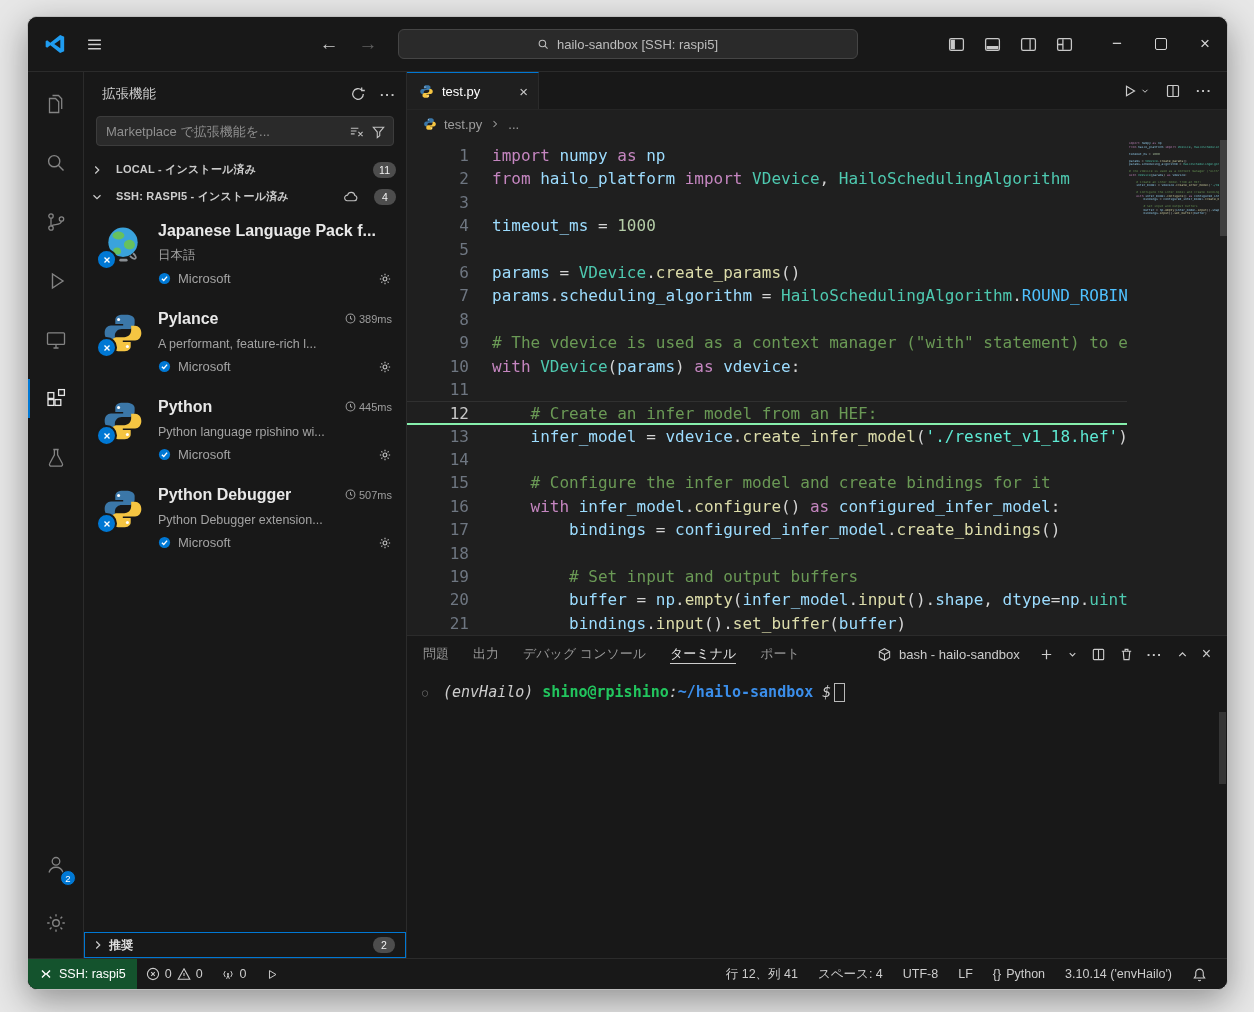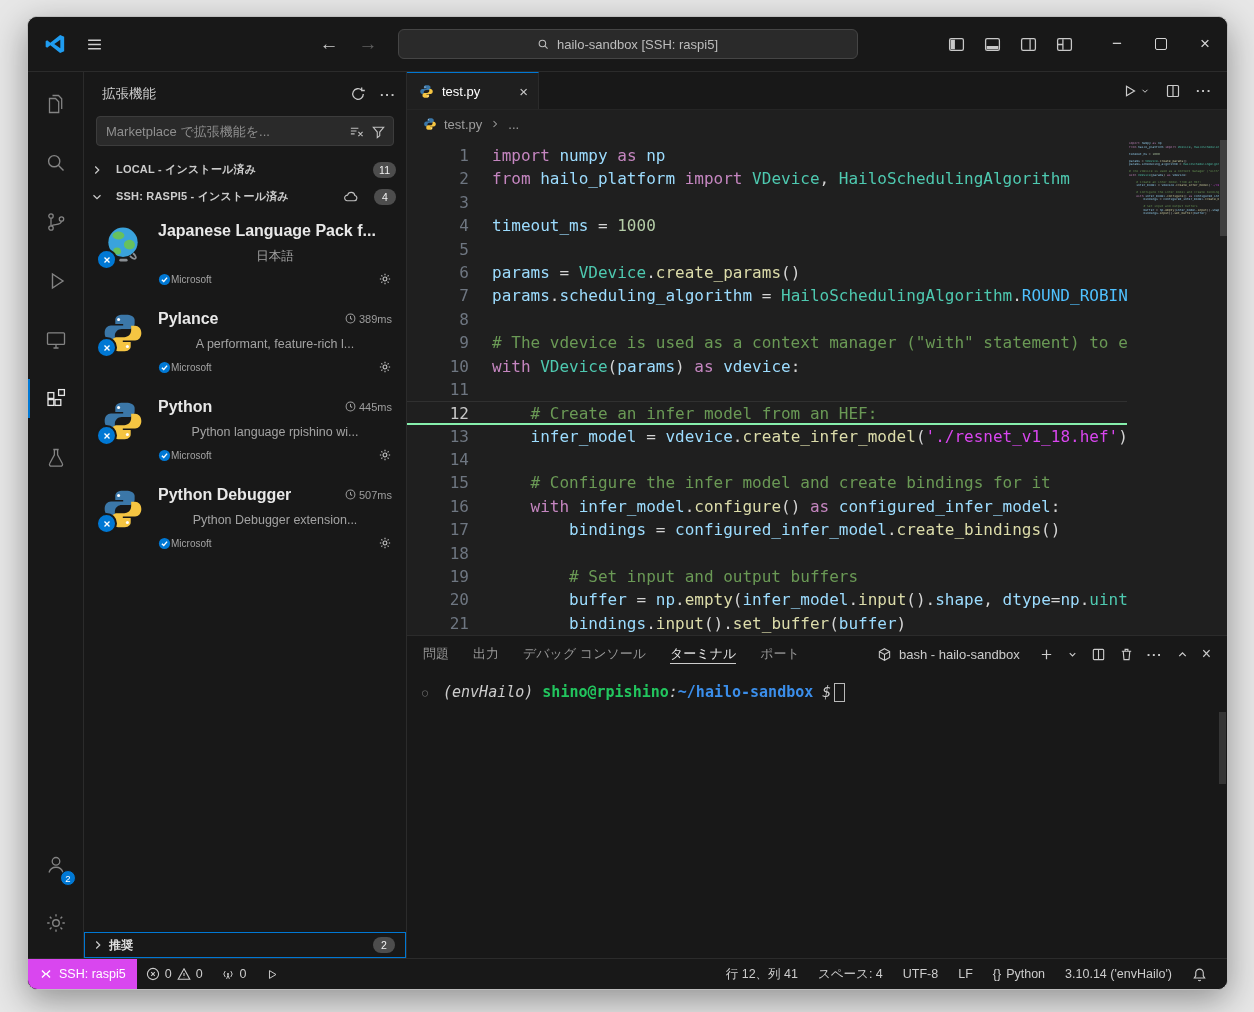--- a/index.html
+++ b/index.html
@@ -46,22 +46,22 @@
   .chev{color:#cccccc;}
   .cloud{color:#c0c0c0;margin-right:4px;}
   .ext-list{flex:1;overflow:hidden;}
   .ext-item{display:flex;gap:13px;padding:11px 14px 11px 17px;height:66px;box-sizing:content-box;}
   .ext-icon{position:relative;flex:0 0 44px;width:44px;height:44px;margin-top:2px;}
   .ext-badge{position:absolute;left:-5px;bottom:-3px;width:17px;height:17px;border-radius:50%;background:#0078d4;border:2px solid #181818;display:flex;align-items:center;justify-content:center;}
   .ext-body{flex:1;min-width:0;display:flex;flex-direction:column;justify-content:space-between;padding:1px 0;}
   .ext-row1{display:flex;align-items:baseline;gap:8px;}
   .ext-name{font-size:16px;font-weight:700;color:#e8e8e8;white-space:nowrap;overflow:hidden;flex:0 1 auto;}
   .ext-time{margin-left:auto;display:flex;align-items:center;gap:3px;color:#9d9d9d;font-size:11px;white-space:nowrap;}
-  .ext-desc{font-size:12.5px;color:#a3a3a3;white-space:nowrap;overflow:hidden;text-overflow:ellipsis;text-align:center;}
-  .ext-row3{display:flex;align-items:center;gap:0;color:#a3a3a3;font-size:10px;}
+  .ext-desc{font-size:12.5px;color:#a3a3a3;white-space:nowrap;overflow:hidden;text-overflow:ellipsis;}
+  .ext-row3{display:flex;align-items:center;gap:7px;color:#a3a3a3;font-size:13px;}
   .ext-gear{margin-left:auto;color:#cccccc;}
   .sb-footer{flex:0 0 26px;margin-top:auto;display:flex;align-items:center;gap:4px;padding:0 10px 0 6px;color:#e0e0e0;font-size:12px;font-weight:700;
     border:1px solid #0078d4;box-sizing:border-box;}
   .sb-footer .spacer{flex:1;}
   
   .editor-col{flex:1;display:flex;flex-direction:column;min-width:0;min-height:0;background:#1f1f1f;}
   .tabbar{flex:0 0 37px;background:#181818;display:flex;align-items:stretch;border-bottom:1px solid #252525;}
   .tab{width:132px;background:#1f1f1f;border-right:1px solid #2b2b2b;border-top:1px solid #0078d4;display:flex;align-items:center;gap:8px;
     padding:0 10px 0 12px;color:#ffffff;font-size:13px;box-sizing:border-box;}
   .tab-close{margin-left:auto;color:#c9c9c9;font-size:15px;}
@@ -69,21 +69,21 @@
   .run-group{display:flex;align-items:center;gap:3px;}
   .breadcrumbs{flex:0 0 28px;display:flex;align-items:center;gap:7px;padding:0 16px;color:#9d9d9d;font-size:13px;background:#1f1f1f;}
   .editor-area{flex:1;position:relative;min-height:0;overflow:hidden;}
   .code-scroll{position:absolute;left:0;top:0;right:100px;bottom:0;padding-top:6px;font:16px/23.4px "DejaVu Sans Mono","Liberation Mono",monospace;overflow:hidden;}
   .row{display:flex;height:23.4px;white-space:pre;box-sizing:border-box;}
   .row .ln{flex:0 0 62px;text-align:right;color:#6e7681;user-select:none;}
   .row .lt{flex:1;padding-left:23px;overflow:hidden;}
   .row.current{border-top:1px solid #303030;border-bottom:2px solid #86efac;}
   .row.current .ln{color:#c8c8c8;}
   .tk-kw{color:#C586C0;} .tk-mod{color:#9CDCFE;} .tk-cls{color:#4EC9B0;} .tk-fn{color:#DCDCAA;}
-  .tk-var{color:#9CDCFE;} .tk-str{color:#d946ef;} .tk-num{color:#B5CEA8;} .tk-cmt{color:#6A9955;}
+  .tk-var{color:#9CDCFE;} .tk-str{color:#5eead4;} .tk-num{color:#B5CEA8;} .tk-cmt{color:#6A9955;}
   .tk-op,.tk-plain{color:#D4D4D4;} .tk-const{color:#4FC1FF;}
   .minimap{position:absolute;top:0;right:8px;width:90px;bottom:0;overflow:hidden;opacity:.85;}
   .minimap-content{font:3px/3.5px "DejaVu Sans Mono","Liberation Mono",monospace;white-space:pre;padding-top:4px;}
   .minimap-content div{height:3.5px;overflow:hidden;}
   .vscroll-thumb{position:absolute;right:0;top:2px;width:7px;height:96px;background:rgba(121,121,121,.35);}
   
   .panel{flex:0 0 322px;background:#181818;border-top:1px solid #2b2b2b;display:flex;flex-direction:column;position:relative;}
   .panel-header{flex:0 0 36px;display:flex;align-items:center;padding:0 16px;}
   .panel-tabs{display:flex;gap:24px;}
   .panel-tab{display:flex;align-items:center;color:#969696;font-size:13px;border-bottom:1px solid transparent;box-sizing:border-box;}
@@ -91,21 +91,21 @@
   .panel-right{margin-left:auto;display:flex;align-items:center;gap:13px;color:#cccccc;}
   .term-title{display:flex;align-items:center;gap:7px;font-size:13px;color:#cccccc;margin-right:6px;}
   .panel-body{flex:1;position:relative;font:15px/21px "DejaVu Sans Mono","Liberation Mono",monospace;color:#cccccc;padding-top:10px;}
   .term-row{display:flex;align-items:center;}
   .term-deco{flex:0 0 36px;text-align:center;color:#6f6f6f;font-size:10px;}
   .term-cursor{display:inline-block;width:9px;height:17px;border:1px solid #b9b9b9;margin-left:3px;vertical-align:-3px;}
   .t-plain{color:#cccccc;font-style:italic;} .t-green{color:#22c55e;font-weight:700;} .t-blue{color:#3b8eea;font-weight:700;}
   .panel-thumb{position:absolute;right:1px;top:40px;width:7px;height:72px;background:rgba(121,121,121,.3);}
   
   .statusbar{flex:0 0 30px;background:#181818;border-top:1px solid #2b2b2b;display:flex;align-items:center;font-size:12.5px;color:#cccccc;}
-  .sb-remote{height:100%;background:#d946ef;color:#ffffff;display:flex;align-items:center;gap:6px;padding:0 11px;}
+  .sb-remote{height:100%;background:#14532d;color:#ffffff;display:flex;align-items:center;gap:6px;padding:0 11px;}
   .sbar-item{display:flex;align-items:center;gap:5px;padding:0 9px;white-space:nowrap;}
   .sbar-right{margin-left:auto;display:flex;align-items:center;padding-right:10px;}
   .sbar-right .sbar-item{padding:0 10px;}
   .ellipsis-ico{font-weight:700;letter-spacing:1px;color:inherit;font-size:13px;line-height:1;}
 </style>
 </head>
 <body>
 
 <div class="window">
 

